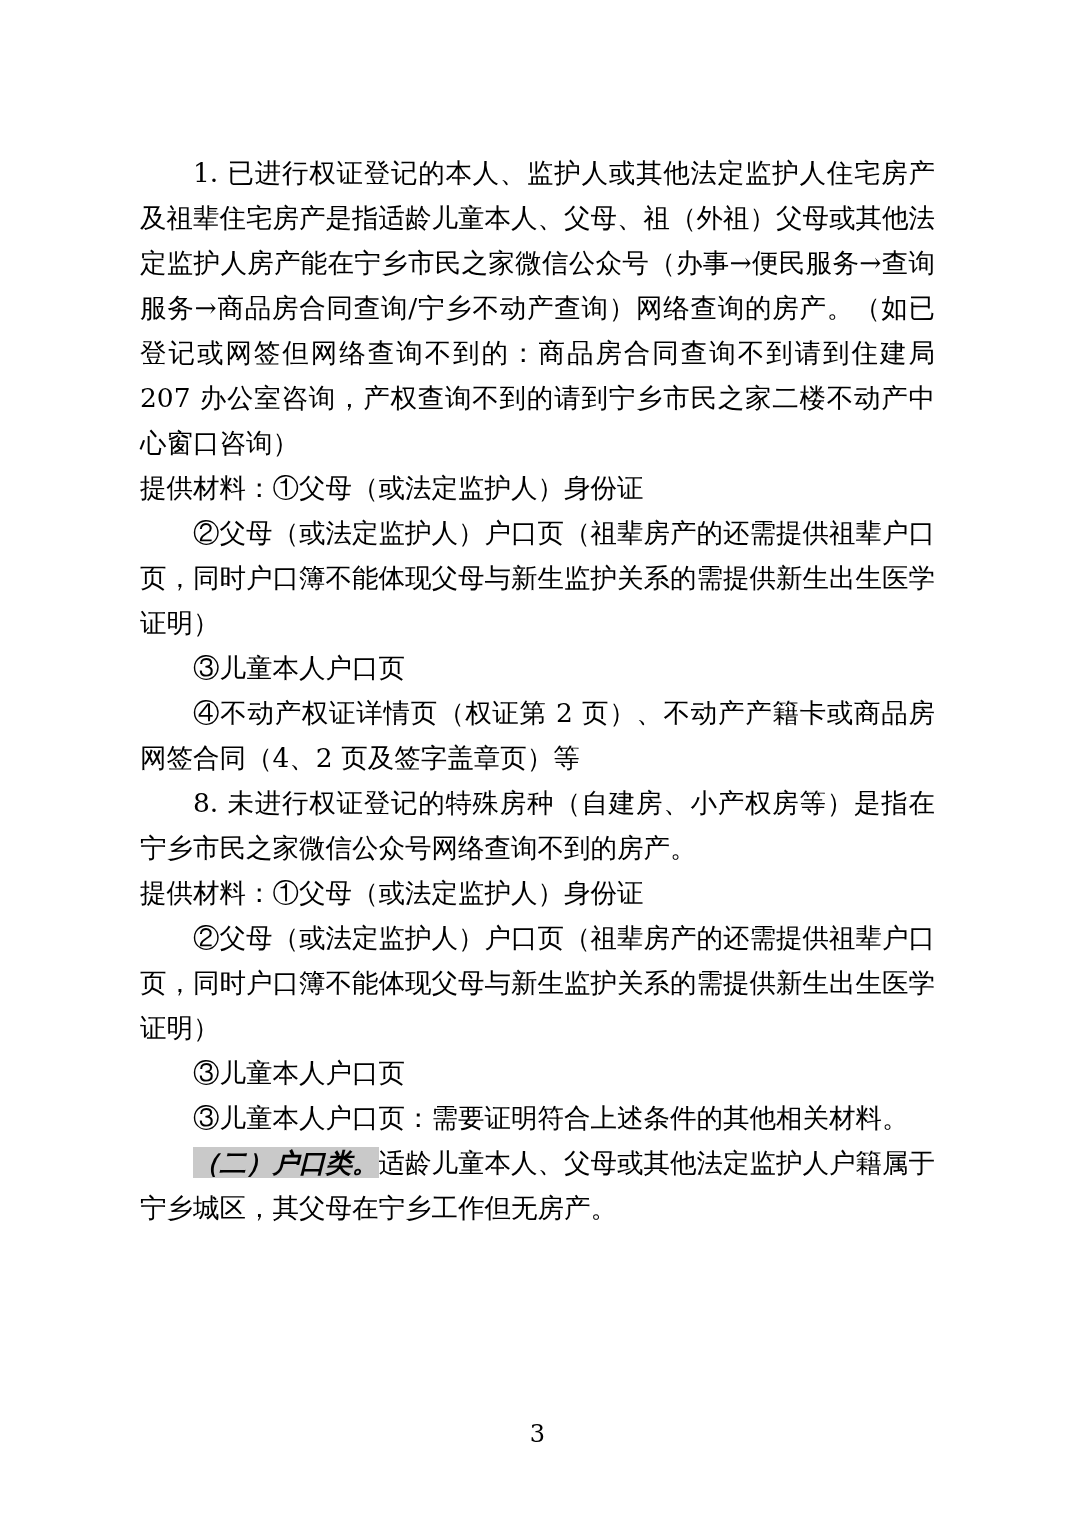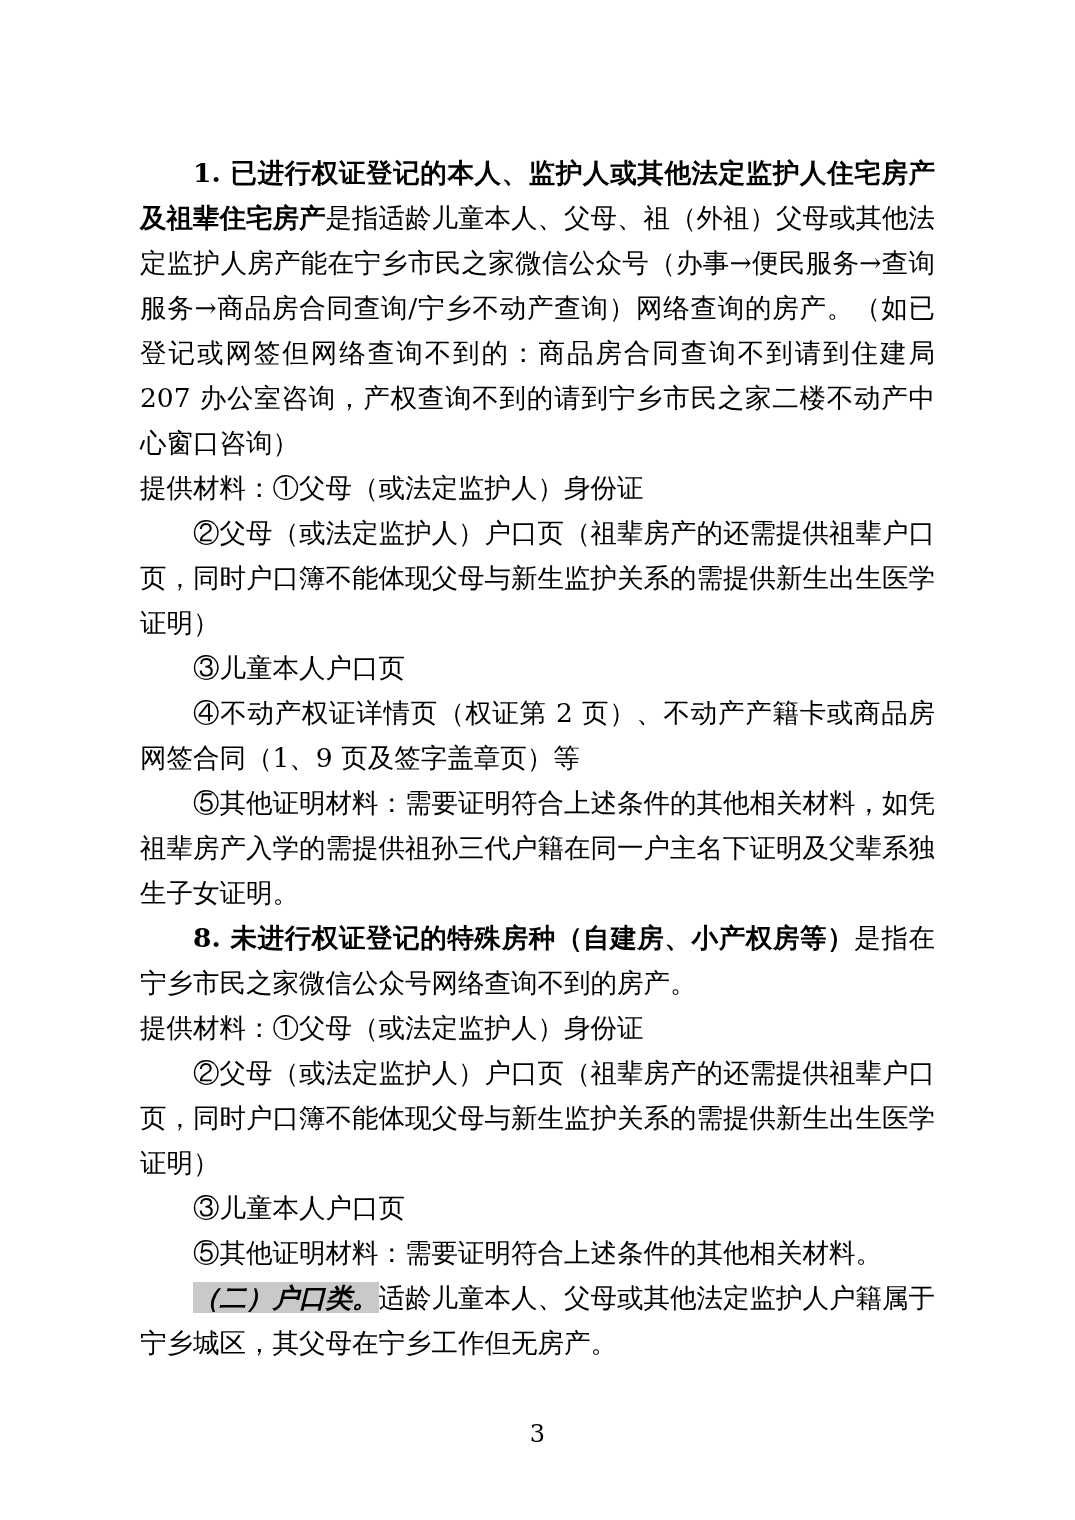--- a/index.html
+++ b/index.html
@@ -34,21 +34,21 @@
     padding: 0;
   }
   .indent2 {
     text-indent: 2em;
   }
   .hang {
     
     text-indent: 0;
   }
   .bold {
-    font-weight: bold;
+    font-weight: normal;
     margin-top: 8px;
   }
   .item-indent {
     
     text-indent: 2em;
   }
   .highlight {
     background: #c9c9c9;
     font-weight: bold;
     font-style: italic;
@@ -71,33 +71,32 @@
   <div class="doc-body">
 
     <p class="indent2"><span class="bold">1. 已进行权证登记的本人、监护人或其他法定监护人住宅房产及祖辈住宅房产</span><span>是指适龄儿童本人、父母、祖（外祖）父母或其他法定监护人房产能在宁乡市民之家微信公众号（办事→便民服务→查询服务→商品房合同查询/宁乡不动产查询）网络查询的房产。（如已登记或网签但网络查询不到的：商品房合同查询不到请到住建局 207 办公室咨询，产权查询不到的请到宁乡市民之家二楼不动产中心窗口咨询）</span></p>
 
     <p class="hang"><span>提供材料：①父母（或法定监护人）身份证</span></p>
 
     <p class="item-indent"><span>②父母（或法定监护人）户口页（祖辈房产的还需提供祖辈户口页，同时户口簿不能体现父母与新生监护关系的需提供新生出生医学证明）</span></p>
 
     <p class="item-indent"><span>③儿童本人户口页</span></p>
 
-    <p class="item-indent"><span>④不动产权证详情页（权证第 2 页）、不动产产籍卡或商品房网签合同（1、9 页及签字盖章页）等</span></p>
+    <p class="item-indent"><span>④不动产权证详情页（权证第 2 页）、不动产产籍卡或商品房网签合同（4、2 页及签字盖章页）等</span></p>
 
-    <p class="item-indent"><span>⑤其他证明材料：需要证明符合上述条件的其他相关材料，如凭祖辈房产入学的需提供祖孙三代户籍在同一户主名下证明及父辈系独生子女证明。</span></p>
 
     <p class="indent2"><span class="bold">8. 未进行权证登记的特殊房种（自建房、小产权房等）</span><span>是指在宁乡市民之家微信公众号网络查询不到的房产。</span></p>
 
     <p class="hang"><span>提供材料：①父母（或法定监护人）身份证</span></p>
 
     <p class="item-indent"><span>②父母（或法定监护人）户口页（祖辈房产的还需提供祖辈户口页，同时户口簿不能体现父母与新生监护关系的需提供新生出生医学证明）</span></p>
 
     <p class="item-indent"><span>③儿童本人户口页</span></p>
 
 
-    <p class="item-indent"><span>⑤其他证明材料：需要证明符合上述条件的其他相关材料。</span></p>
+    <p class="item-indent"><span>③儿童本人户口页：需要证明符合上述条件的其他相关材料。</span></p>
 
     <p class="indent2"><span class="highlight">（二）户口类。</span><span>适龄儿童本人、父母或其他法定监护人户籍属于宁乡城区，其父母在宁乡工作但无房产。</span></p>
 
   </div>
 
   <div class="page-number">3</div>
 </div>
 
 </body></html>

